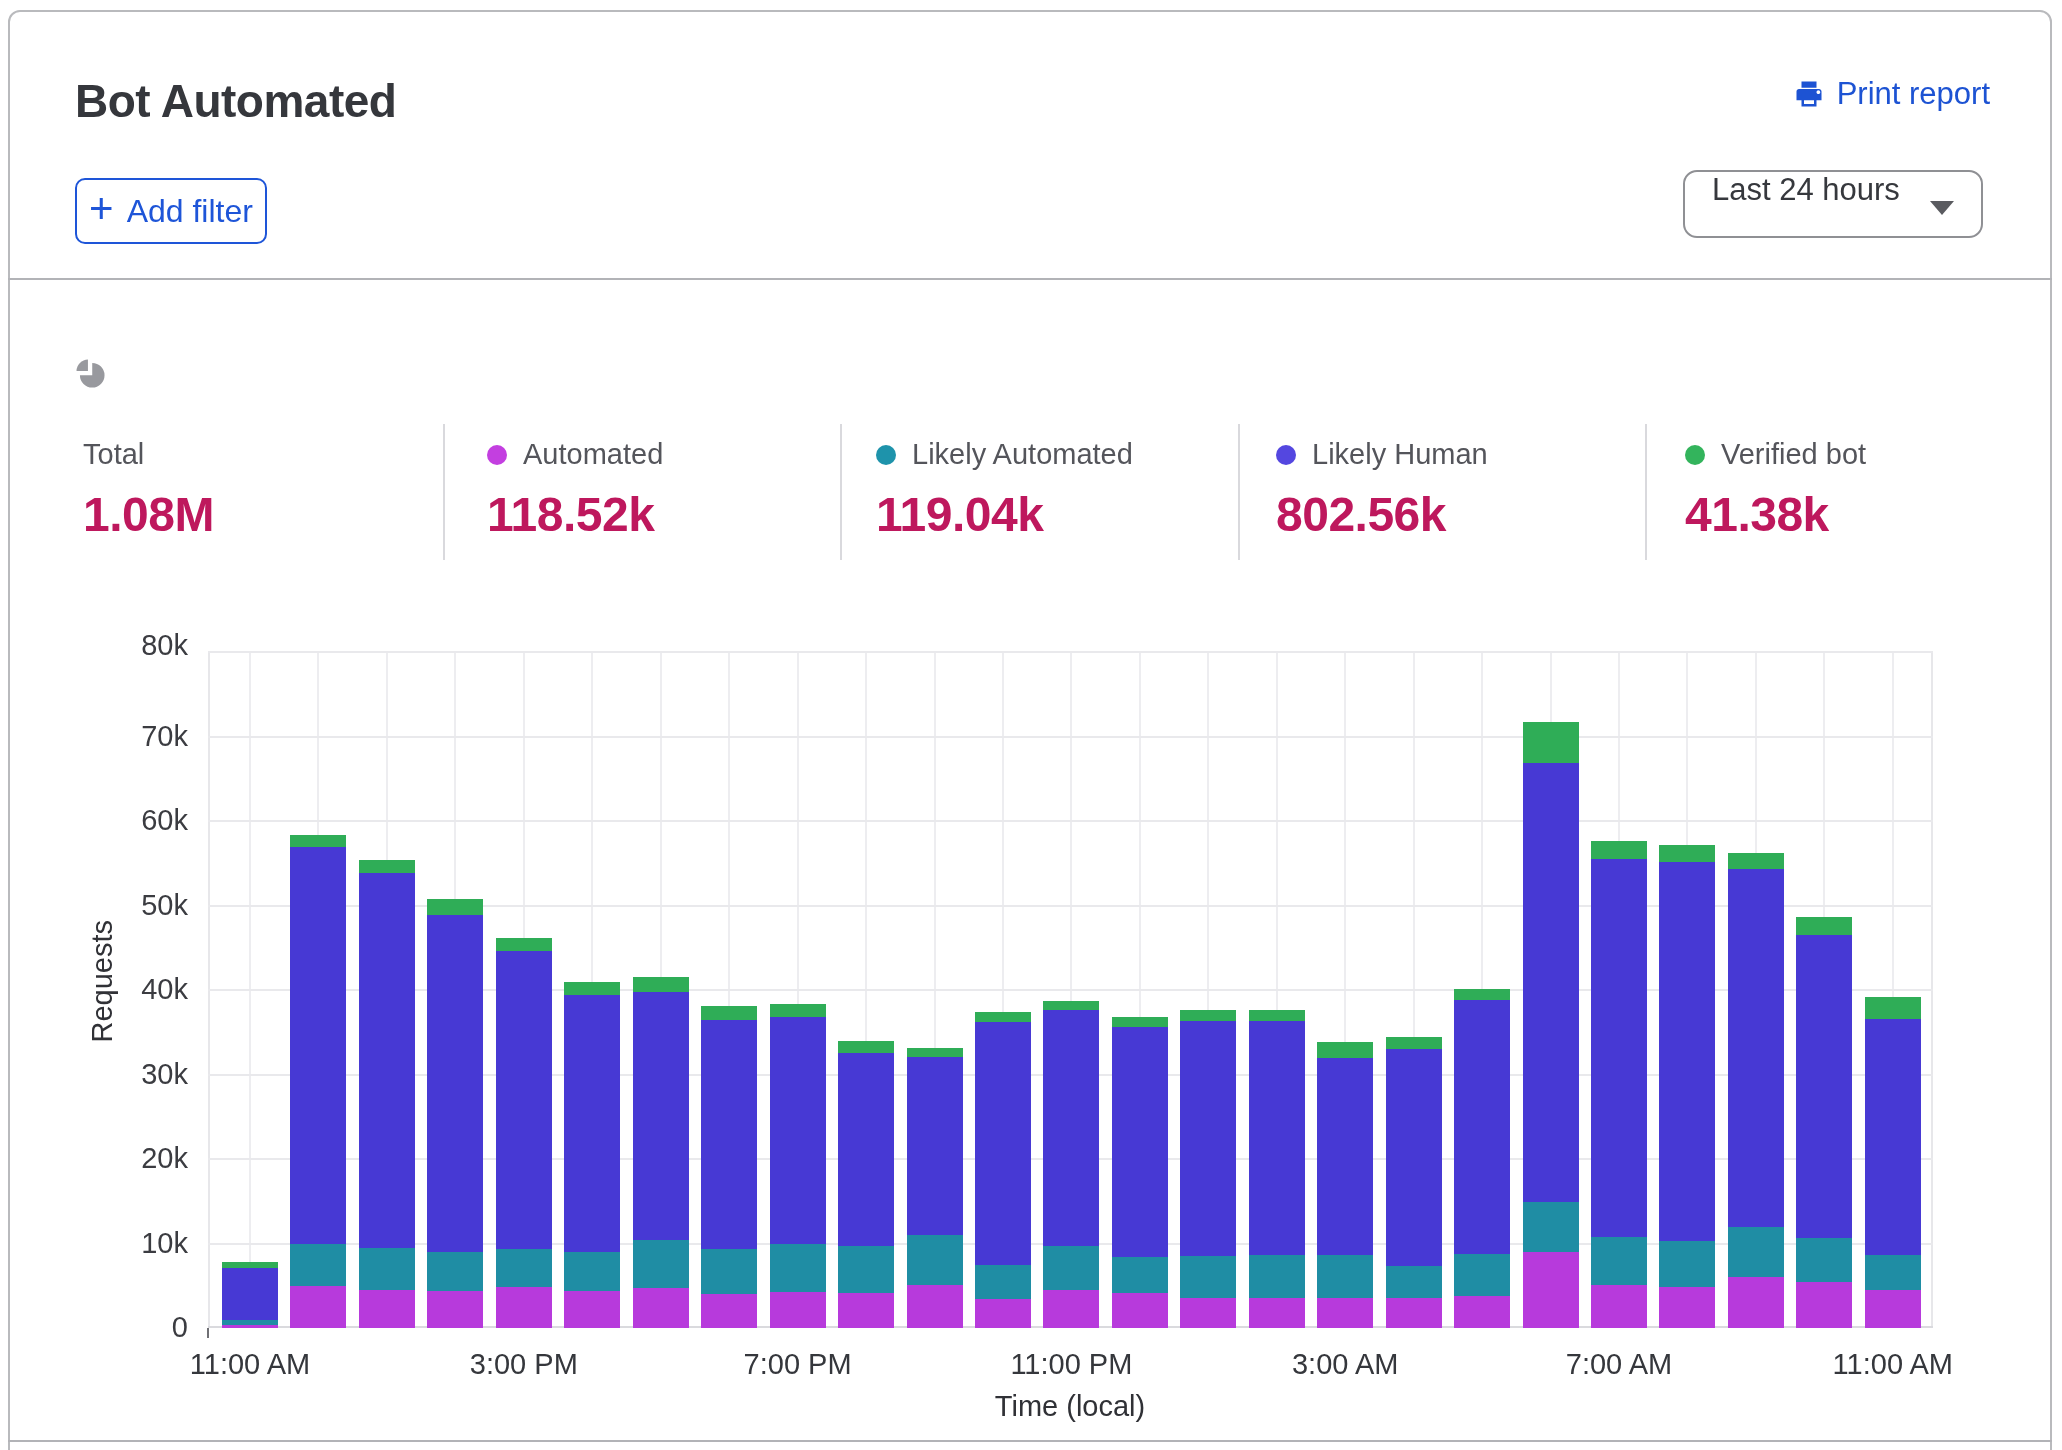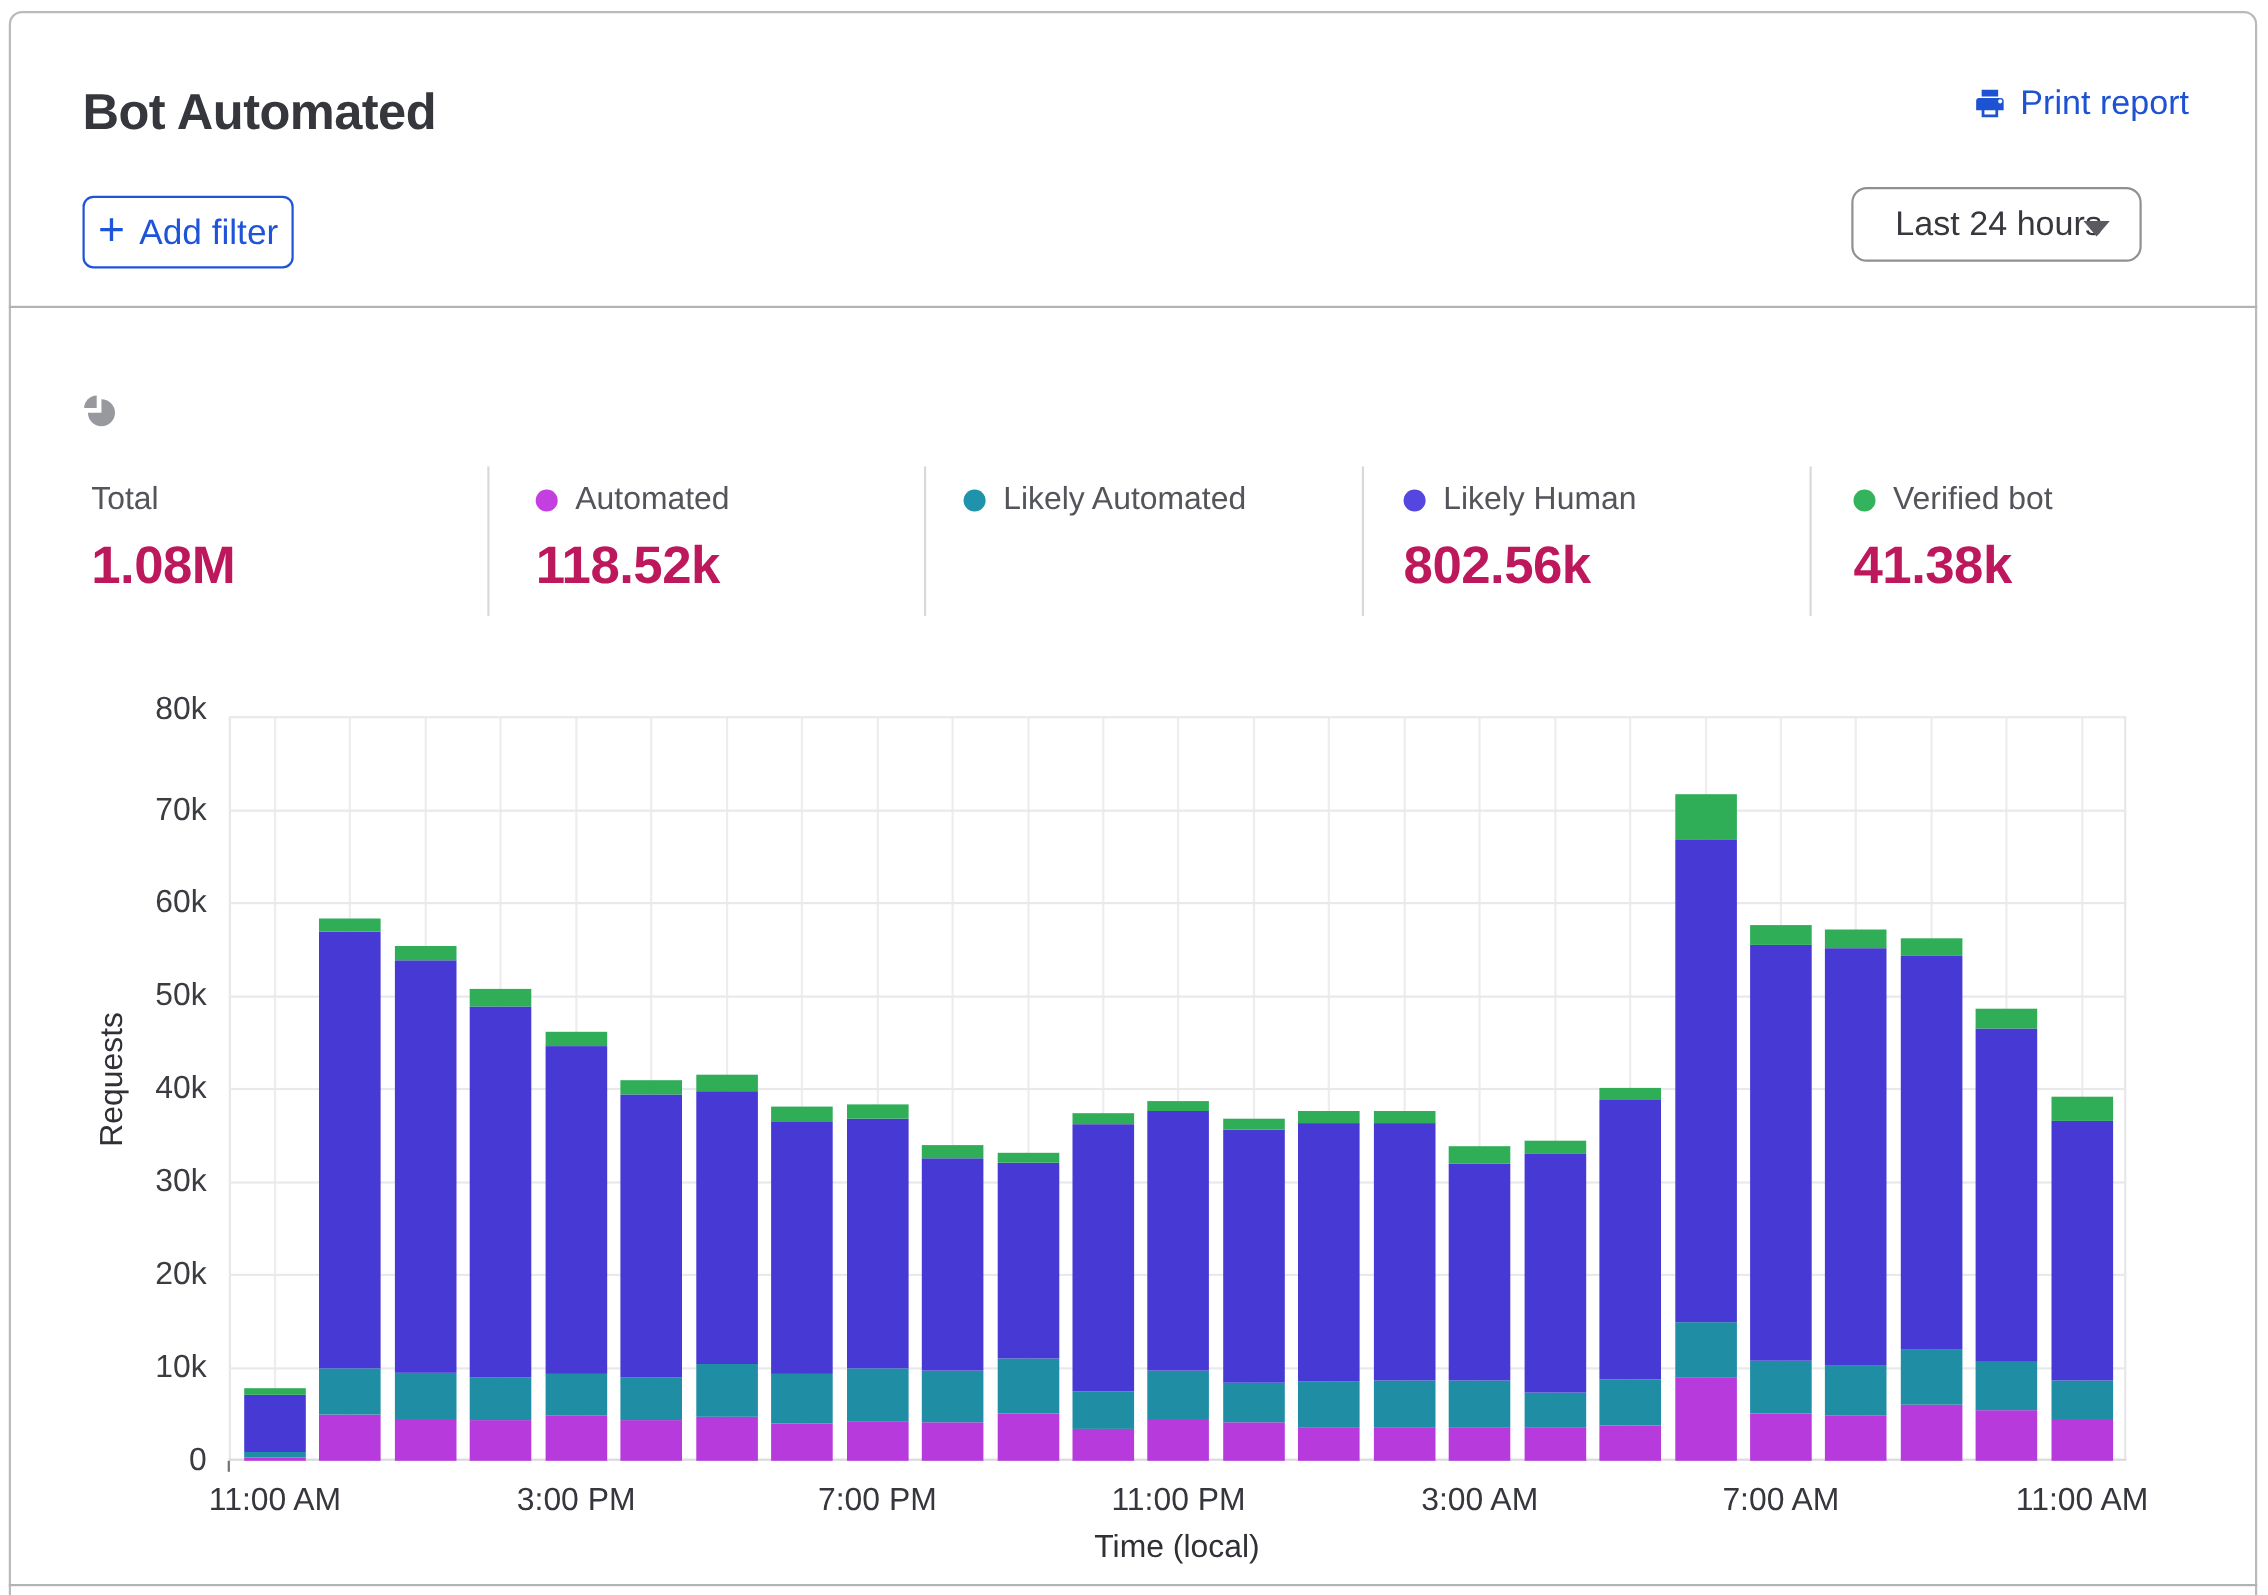--- a/index.html
+++ b/index.html
@@ -7,21 +7,21 @@
   body { position:relative; background:#fff; font-family:"Liberation Sans", sans-serif; overflow:hidden; color:#36383d; }
   .card { position:absolute; left:8px; top:10px; width:2044px; height:1600px; border:2px solid #b9babd; border-radius:12px; }
   .divider { position:absolute; left:8px; width:2044px; height:2px; background:#b2b3b7; }
   .divider.d1 { top:278px; }
   .divider.d2 { top:1440px; }
   .page-title { position:absolute; left:75px; top:74px; font-size:46px; font-weight:700; letter-spacing:-0.5px; color:#35373c; }
   .top-links { position:absolute; top:76px; right:72px; display:flex; align-items:center; gap:36px; white-space:nowrap; }
   .link { display:flex; align-items:center; gap:13px; color:#1d53d3; font-size:31px; cursor:pointer; }
   .btn-addfilter { position:absolute; left:75px; top:178px; width:192px; height:66px; border:2.5px solid #1e55d8; border-radius:10px; background:#fff; color:#1e55d8; font-size:32px; display:flex; align-items:center; justify-content:center; gap:13px; cursor:pointer; font-family:"Liberation Sans", sans-serif; }
   .btn-addfilter .plus { font-size:42px; font-weight:400; margin-top:-4px; }
-  .select { position:absolute; left:1683px; top:170px; width:264px; height:68px; border:2px solid #8f9094; border-radius:14px; background:#fff; font-size:31px; color:#36383d; display:flex; align-items:center; padding-left:38px; cursor:pointer; }
+  .select { position:absolute; left:1683px; top:170px; width:300px; height:68px; border:2px solid #8f9094; border-radius:14px; background:#fff; font-size:31px; color:#36383d; display:flex; align-items:flex-start; padding-left:27px; cursor:pointer; }
   .select .caret { position:absolute; right:27px; top:29px; width:0; height:0; border-left:12px solid transparent; border-right:12px solid transparent; border-top:14px solid #5a5b60; }
   .section-title-row { position:absolute; left:75px; top:358px; display:flex; align-items:center; gap:18px; }
   .section-title { font-size:37px; font-weight:700; color:#393a3f; }
   .stats { position:absolute; left:0; top:438px; width:2062px; }
   .stat { position:absolute; top:0; }
   .stat .lblrow { display:flex; align-items:center; gap:16px; font-size:29px; color:#54555b; }
   .stat .dot { width:20px; height:20px; border-radius:50%; }
   .stat .val { margin-top:16px; font-size:48px; font-weight:700; color:#be185d; letter-spacing:-0.5px; }
   .stat-divider { position:absolute; top:-14px; width:2px; height:136px; background:#d9d9dd; }
   .chart { position:absolute; left:208px; top:652px; width:1725px; height:676px; }
@@ -82,20 +82,21 @@
         <span class="dot" style="background: rgb(195, 63, 224);"></span>
         <span>Automated</span>
       </div>
       <div class="val">118.52k</div>
     </div>
     <div class="stat" style="left: 876px;">
       <div class="lblrow">
         <span class="dot" style="background: rgb(30, 147, 171);"></span>
         <span>Likely Automated</span>
       </div>
+      <div class="val">119.04k</div>
     </div>
     <div class="stat" style="left: 1276px;">
       <div class="lblrow">
         <span class="dot" style="background: rgb(84, 71, 224);"></span>
         <span>Likely Human</span>
       </div>
       <div class="val">802.56k</div>
     </div>
     <div class="stat" style="left: 1685px;">
       <div class="lblrow">

